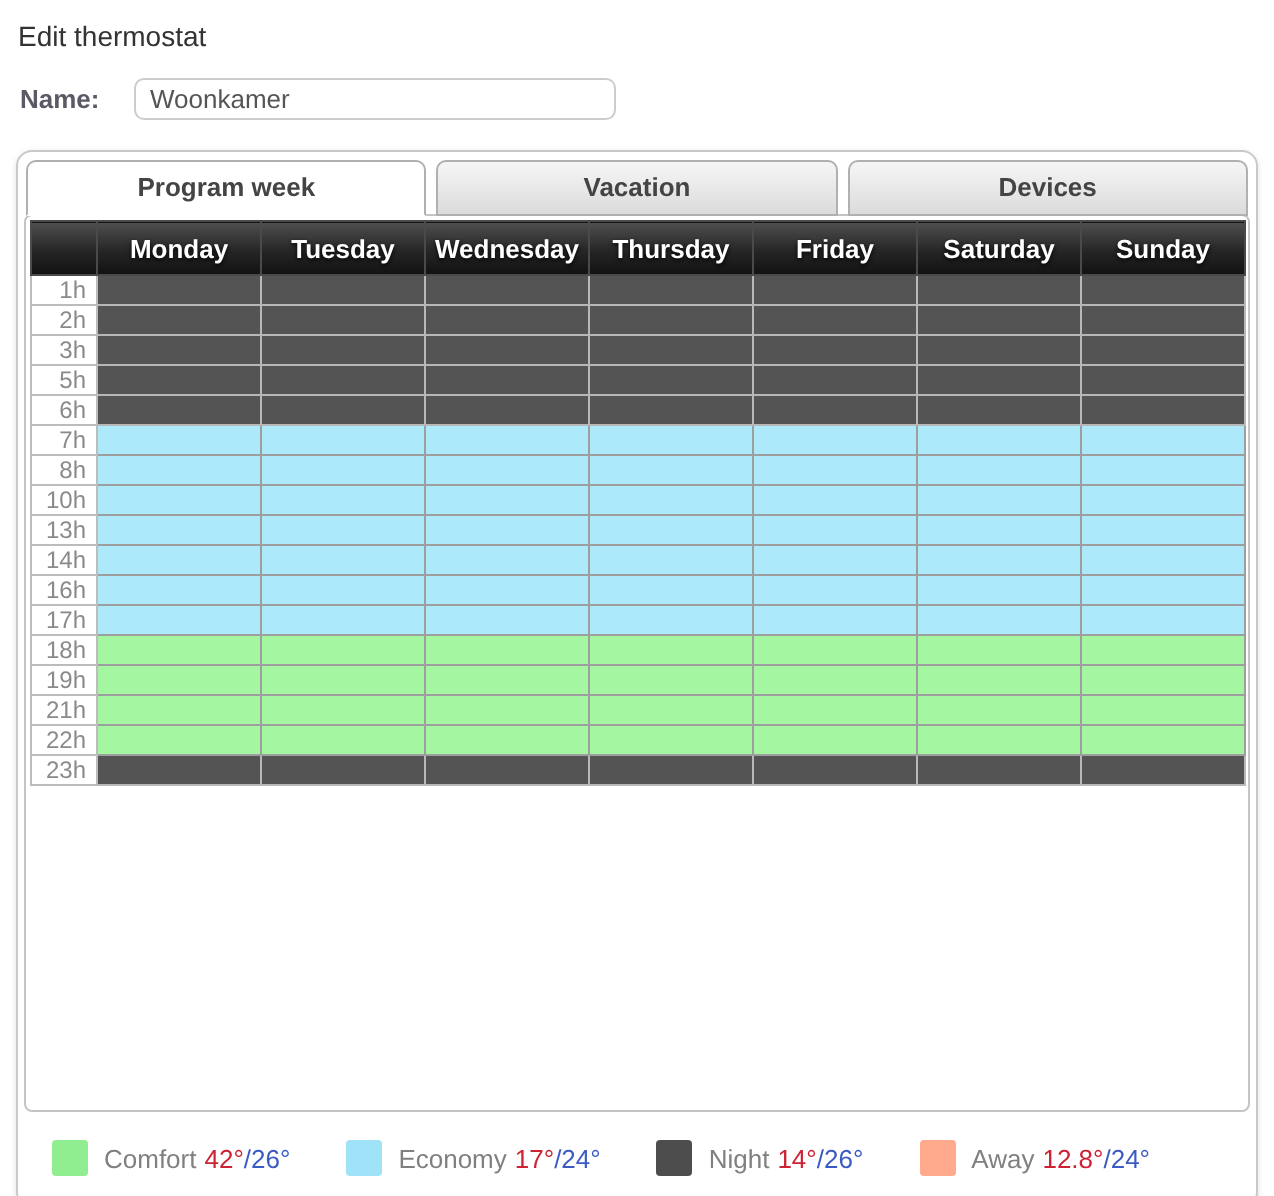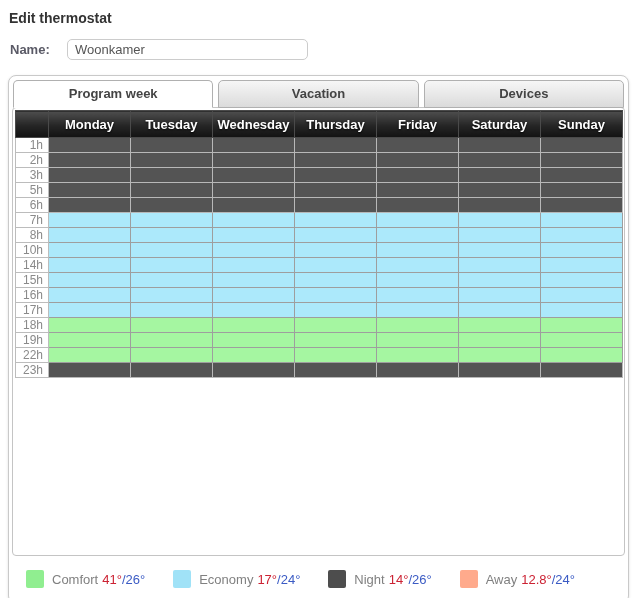--- a/index.html
+++ b/index.html
@@ -4,21 +4,21 @@
 <style>
   * { box-sizing: border-box; }
   html,body { margin:0; padding:0; background:#fff; }
   body {
     width:637px; height:598px;
     font-family:"Liberation Sans","DejaVu Sans",sans-serif;
     overflow:hidden;
   }
   .page { width:637px; height:598px; padding:8px; }
   .page-title {
-    font-size:14px; font-weight:bold; color:#333;
+    font-size:14px; font-weight:normal; color:#333;
     margin:2px 0 12px 1px;
   }
   .name-row { display:flex; align-items:center; margin:0 0 0 2px; height:22px; }
   .name-label { width:57px; font-size:13px; font-weight:bold; color:#5a5a66; }
   .name-input {
     width:241px; height:21px; padding:2px 7px;
     border:1px solid #ccc; border-radius:5px;
     font-family:"Liberation Sans","DejaVu Sans",sans-serif;
     font-size:13px; color:#555; outline:none;
   }
@@ -178,40 +178,40 @@
               <th class="hour">10h</th>
               <td class="mode-economy" style="background: rgb(172, 233, 251);"></td>
               <td class="mode-economy" style="background: rgb(172, 233, 251);"></td>
               <td class="mode-economy" style="background: rgb(172, 233, 251);"></td>
               <td class="mode-economy" style="background: rgb(172, 233, 251);"></td>
               <td class="mode-economy" style="background: rgb(172, 233, 251);"></td>
               <td class="mode-economy" style="background: rgb(172, 233, 251);"></td>
               <td class="mode-economy" style="background: rgb(172, 233, 251);"></td>
             </tr>
             <tr>
+              <th class="hour">13h</th>
+              <td class="mode-economy" style="background: rgb(172, 233, 251);"></td>
+              <td class="mode-economy" style="background: rgb(172, 233, 251);"></td>
+              <td class="mode-economy" style="background: rgb(172, 233, 251);"></td>
+              <td class="mode-economy" style="background: rgb(172, 233, 251);"></td>
+              <td class="mode-economy" style="background: rgb(172, 233, 251);"></td>
+              <td class="mode-economy" style="background: rgb(172, 233, 251);"></td>
+              <td class="mode-economy" style="background: rgb(172, 233, 251);"></td>
+            </tr>
+            <tr>
               <th class="hour">14h</th>
               <td class="mode-economy" style="background: rgb(172, 233, 251);"></td>
               <td class="mode-economy" style="background: rgb(172, 233, 251);"></td>
               <td class="mode-economy" style="background: rgb(172, 233, 251);"></td>
               <td class="mode-economy" style="background: rgb(172, 233, 251);"></td>
               <td class="mode-economy" style="background: rgb(172, 233, 251);"></td>
               <td class="mode-economy" style="background: rgb(172, 233, 251);"></td>
               <td class="mode-economy" style="background: rgb(172, 233, 251);"></td>
             </tr>
             <tr>
-              <th class="hour">15h</th>
-              <td class="mode-economy" style="background: rgb(172, 233, 251);"></td>
-              <td class="mode-economy" style="background: rgb(172, 233, 251);"></td>
-              <td class="mode-economy" style="background: rgb(172, 233, 251);"></td>
-              <td class="mode-economy" style="background: rgb(172, 233, 251);"></td>
-              <td class="mode-economy" style="background: rgb(172, 233, 251);"></td>
-              <td class="mode-economy" style="background: rgb(172, 233, 251);"></td>
-              <td class="mode-economy" style="background: rgb(172, 233, 251);"></td>
-            </tr>
-            <tr>
               <th class="hour">16h</th>
               <td class="mode-economy" style="background: rgb(172, 233, 251);"></td>
               <td class="mode-economy" style="background: rgb(172, 233, 251);"></td>
               <td class="mode-economy" style="background: rgb(172, 233, 251);"></td>
               <td class="mode-economy" style="background: rgb(172, 233, 251);"></td>
               <td class="mode-economy" style="background: rgb(172, 233, 251);"></td>
               <td class="mode-economy" style="background: rgb(172, 233, 251);"></td>
               <td class="mode-economy" style="background: rgb(172, 233, 251);"></td>
             </tr>
             <tr>
@@ -229,20 +229,30 @@
               <td class="mode-comfort" style="background: rgb(165, 246, 161);"></td>
               <td class="mode-comfort" style="background: rgb(165, 246, 161);"></td>
               <td class="mode-comfort" style="background: rgb(165, 246, 161);"></td>
               <td class="mode-comfort" style="background: rgb(165, 246, 161);"></td>
               <td class="mode-comfort" style="background: rgb(165, 246, 161);"></td>
               <td class="mode-comfort" style="background: rgb(165, 246, 161);"></td>
               <td class="mode-comfort" style="background: rgb(165, 246, 161);"></td>
             </tr>
             <tr>
               <th class="hour">19h</th>
+              <td class="mode-comfort" style="background: rgb(165, 246, 161);"></td>
+              <td class="mode-comfort" style="background: rgb(165, 246, 161);"></td>
+              <td class="mode-comfort" style="background: rgb(165, 246, 161);"></td>
+              <td class="mode-comfort" style="background: rgb(165, 246, 161);"></td>
+              <td class="mode-comfort" style="background: rgb(165, 246, 161);"></td>
+              <td class="mode-comfort" style="background: rgb(165, 246, 161);"></td>
+              <td class="mode-comfort" style="background: rgb(165, 246, 161);"></td>
+            </tr>
+            <tr>
+              <th class="hour">21h</th>
               <td class="mode-comfort" style="background: rgb(165, 246, 161);"></td>
               <td class="mode-comfort" style="background: rgb(165, 246, 161);"></td>
               <td class="mode-comfort" style="background: rgb(165, 246, 161);"></td>
               <td class="mode-comfort" style="background: rgb(165, 246, 161);"></td>
               <td class="mode-comfort" style="background: rgb(165, 246, 161);"></td>
               <td class="mode-comfort" style="background: rgb(165, 246, 161);"></td>
               <td class="mode-comfort" style="background: rgb(165, 246, 161);"></td>
             </tr>
             <tr>
               <th class="hour">22h</th>
@@ -264,21 +274,21 @@
               <td class="mode-night" style="background: rgb(84, 84, 84);"></td>
               <td class="mode-night" style="background: rgb(84, 84, 84);"></td>
             </tr>
           </tbody>
       </table>
     </div>
     <div class="legend">
         <div class="legend-item">
           <span class="swatch" style="background: rgb(144, 238, 144);"></span>
           <span>Comfort</span>
-          <span class="temp-heat">41°</span>
+          <span class="temp-heat">42°</span>
           <span class="temp-cool">/26°</span>
         </div>
         <div class="legend-item">
           <span class="swatch" style="background: rgb(160, 226, 247);"></span>
           <span>Economy</span>
           <span class="temp-heat">17°</span>
           <span class="temp-cool">/24°</span>
         </div>
         <div class="legend-item">
           <span class="swatch" style="background: rgb(77, 77, 77);"></span>

